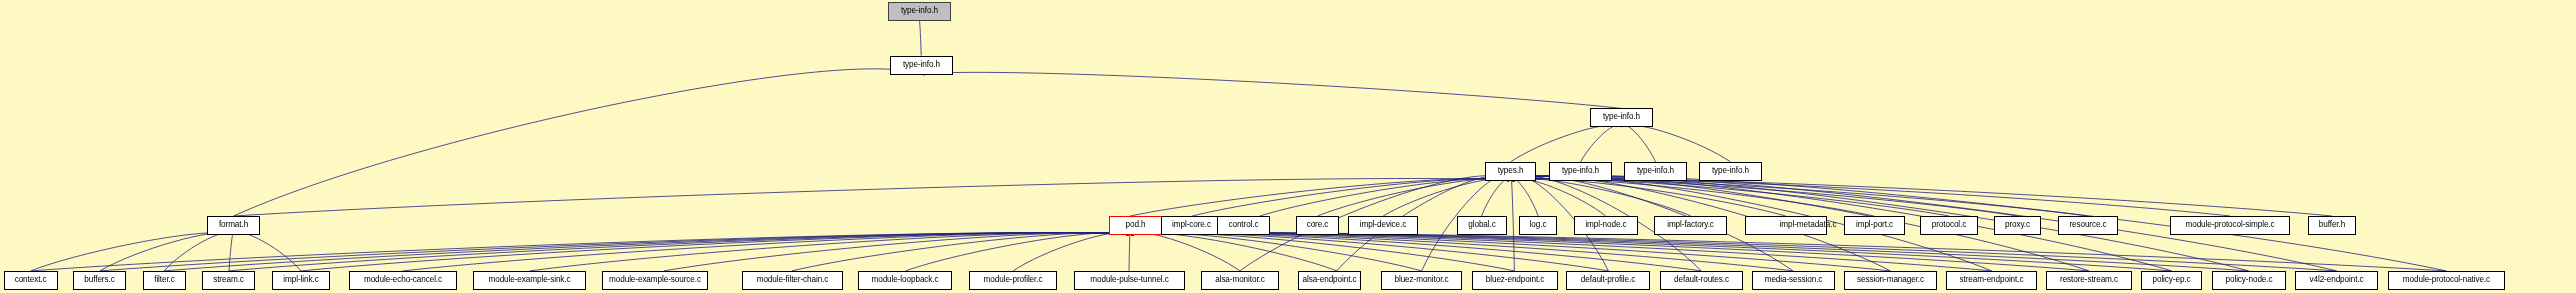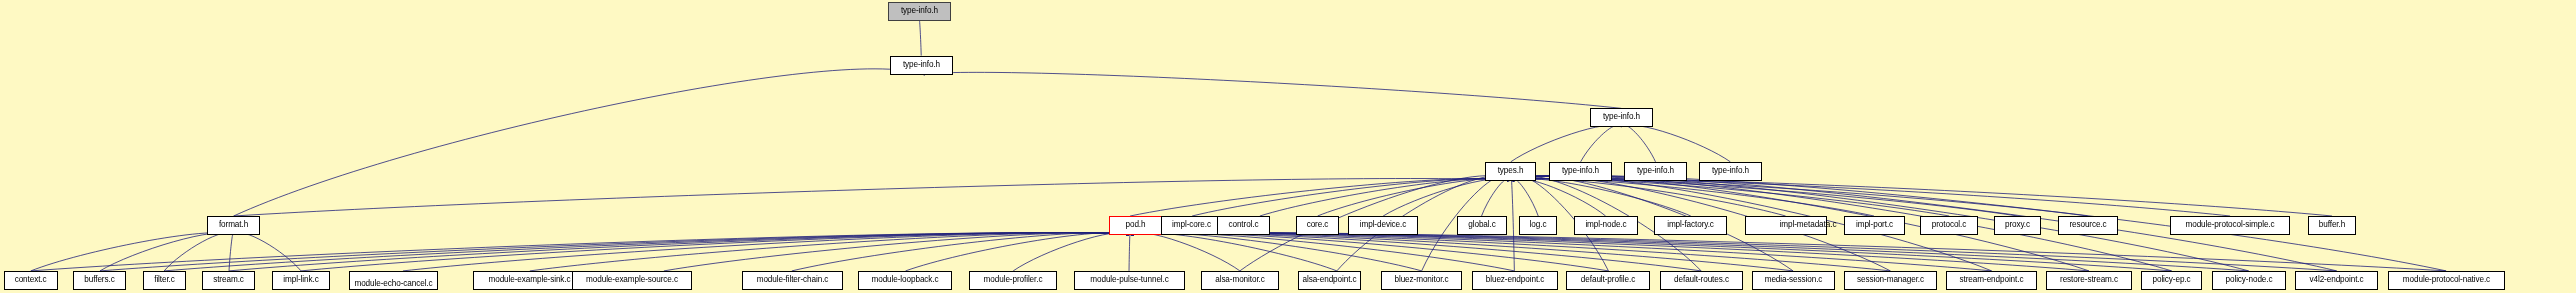--- a/index.html
+++ b/index.html
@@ -193,27 +193,27 @@
       </div>
       <div class="node" style="left: 143px; top: 271px; width: 43px;">
         <span class="lbl">filter.c</span>
       </div>
       <div class="node" style="left: 202px; top: 271px; width: 53px;">
         <span class="lbl">stream.c</span>
       </div>
       <div class="node" style="left: 272px; top: 271px; width: 58px;">
         <span class="lbl">impl-link.c</span>
       </div>
-      <div class="node" style="left: 349px; top: 271px; width: 89px; align-items: flex-end;">
+      <div class="node" style="left: 349px; top: 271px; width: 108px;">
         <span class="lbl">module-echo-cancel.c</span>
       </div>
       <div class="node" style="left: 473px; top: 271px; width: 113px;">
         <span class="lbl">module-example-sink.c</span>
       </div>
-      <div class="node" style="left: 572px; top: 271px; width: 120px;">
+      <div class="node" style="left: 602px; top: 271px; width: 106px;">
         <span class="lbl">module-example-source.c</span>
       </div>
       <div class="node" style="left: 742px; top: 271px; width: 101px;">
         <span class="lbl">module-filter-chain.c</span>
       </div>
       <div class="node" style="left: 858px; top: 271px; width: 94px;">
         <span class="lbl">module-loopback.c</span>
       </div>
       <div class="node" style="left: 969px; top: 271px; width: 88px;">
         <span class="lbl">module-profiler.c</span>

